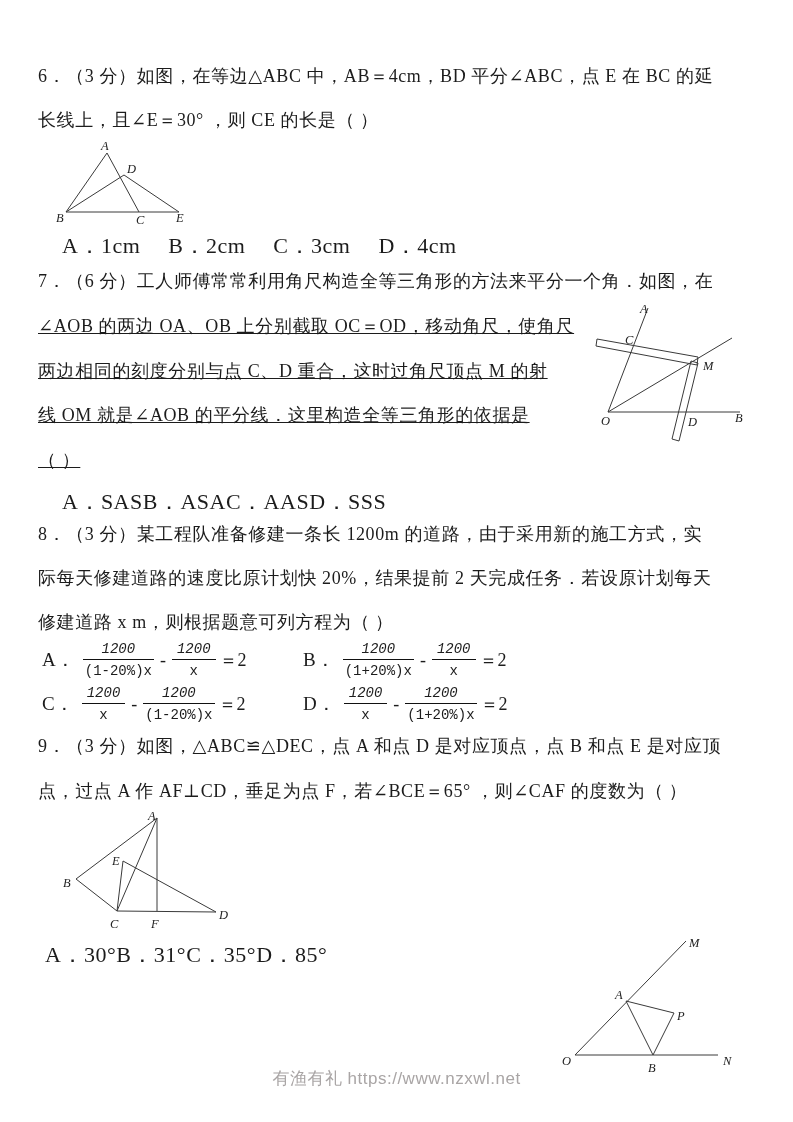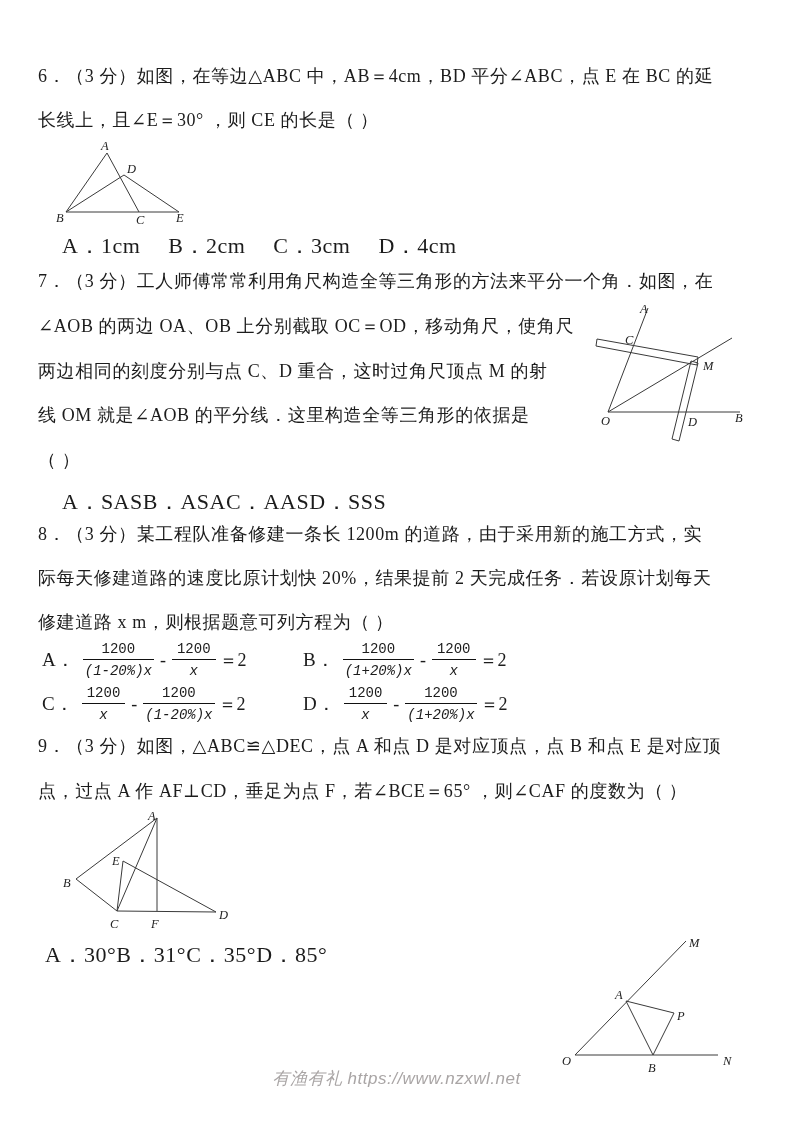--- a/index.html
+++ b/index.html
@@ -14,21 +14,21 @@
   }
   .tline{
     position:absolute;
     left:38px;
     width:730px;
     font-size:18px;
     line-height:26px;
     letter-spacing:0.6px;
     white-space:nowrap;
   }
-  .tline.narrow{width:548px;white-space:normal;}
+  .tline.narrow{width:548px;white-space:normal;text-decoration:underline;}
   .optrow{
     position:absolute;
     display:flex;
     font-size:22px;
     letter-spacing:0.5px;
   }
   .optrow .opt{display:inline-block;}
   .opt8{
     position:absolute;
     display:flex;
@@ -38,39 +38,38 @@
   }
   .opt8 .lbl{margin-right:8px;}
   .frac{
     display:inline-block;
     text-align:center;
     vertical-align:middle;
     font-family:"Liberation Mono","DejaVu Sans Mono",monospace;
     font-size:14px;
     line-height:1.2;
   }
-  .frac .num{display:block;border-bottom:1.5px solid #111;padding:0 5px 1px 5px;}
-  .frac .den{display:block;padding:3px 2px 0 2px;font-style:italic;}
+  .frac .num{display:block;border-bottom:1.5px solid #111;padding:0 5px 1px 5px;font-style:italic;}
+  .frac .den{display:block;padding:3px 2px 0 2px;}
   .opr{margin:0 6px;font-size:18px;}
   .eq{margin-left:4px;font-size:18px;}
   svg.fig{position:absolute;overflow:visible;}
   svg.fig line{stroke:#3a3a3a;stroke-width:1;fill:none;}
   svg.fig polygon{stroke:#3a3a3a;stroke-width:1;fill:none;}
   svg.fig text{font-family:"Liberation Serif","DejaVu Serif",serif;font-style:italic;font-size:12.5px;fill:#222;}
   .footer{
     position:absolute;
     top:1067px;
     left:0;
     width:100%;
     text-align:center;
     font-size:17px;
     color:#a9a5a5;
     font-family:"Liberation Sans","DejaVu Sans",sans-serif;
     letter-spacing:0.5px;
-    font-style:italic;
   }
 </style>
 </head>
 <body>
 
 <div class="page">
 
   <div class="tline" style="top:63px">6．（3 分）如图，在等边△ABC 中，AB＝4cm，BD 平分∠ABC，点 E 在 BC 的延</div>
   <div class="tline" style="top:107px">长线上，且∠E＝30°  ，则 CE 的长是（      ）</div>
 
@@ -87,21 +86,21 @@
       <text x="121" y="82">E</text>
     </svg>
 
   <div class="optrow" style="top:231px;left:62px;gap:28px">
     <span class="opt">A．1cm</span>
     <span class="opt">B．2cm</span>
     <span class="opt">C．3cm</span>
     <span class="opt">D．4cm</span>
   </div>
 
-  <div class="tline" style="top:268px">7．（3 分）工人师傅常常利用角尺构造全等三角形的方法来平分一个角．如图，在</div>
+  <div class="tline" style="top:268px">7．（6 分）工人师傅常常利用角尺构造全等三角形的方法来平分一个角．如图，在</div>
   <div class="tline narrow" style="top:313px">∠AOB 的两边 OA、OB 上分别截取 OC＝OD，移动角尺，使角尺</div>
   <div class="tline narrow" style="top:358px">两边相同的刻度分别与点 C、D 重合，这时过角尺顶点 M 的射</div>
   <div class="tline narrow" style="top:402px">线 OM 就是∠AOB 的平分线．这里构造全等三角形的依据是</div>
   <div class="tline narrow" style="top:447px">（      ）</div>
 
   <svg class="fig" style="top:300px;left:585px" width="200" height="160">
       <line x1="23" y1="112" x2="63" y2="8"></line>
       <line x1="23" y1="112" x2="155" y2="112"></line>
       <line x1="23" y1="112" x2="147" y2="38"></line>
       <polygon points="12,39 113,57 112,65 11,46"></polygon>

